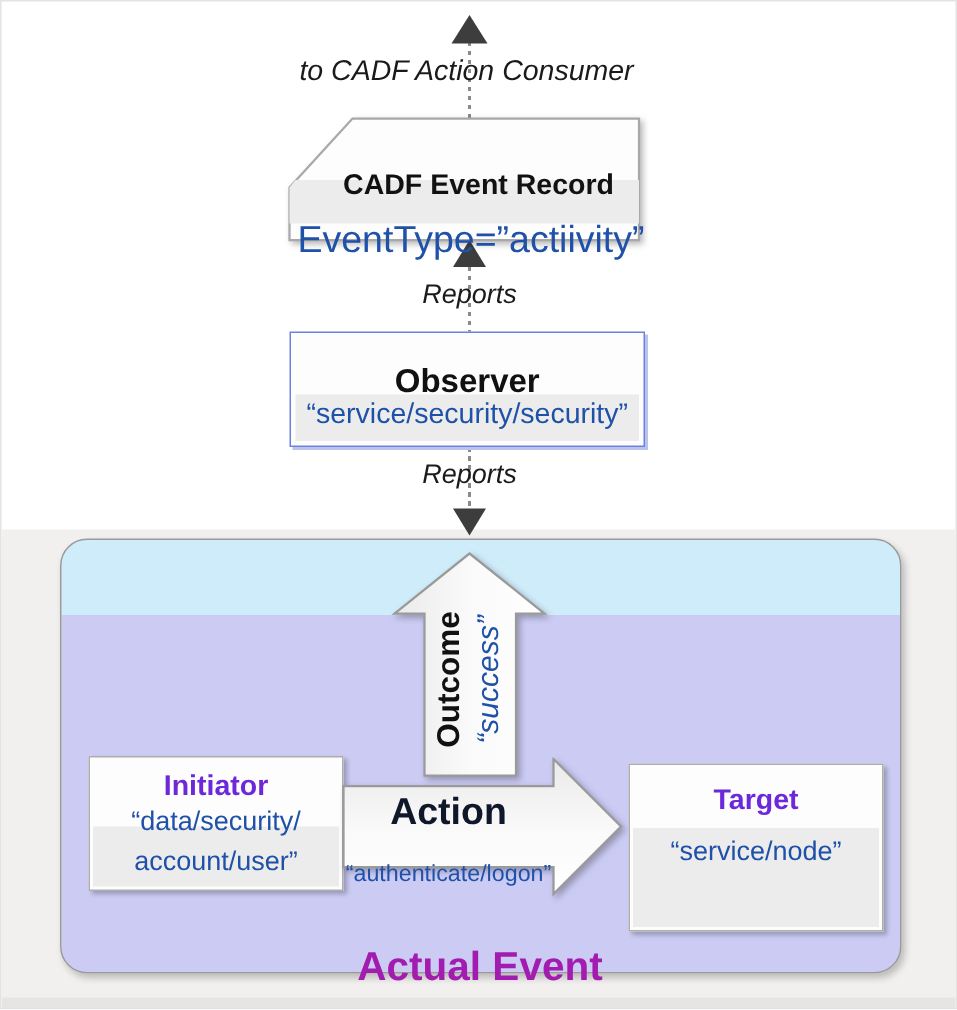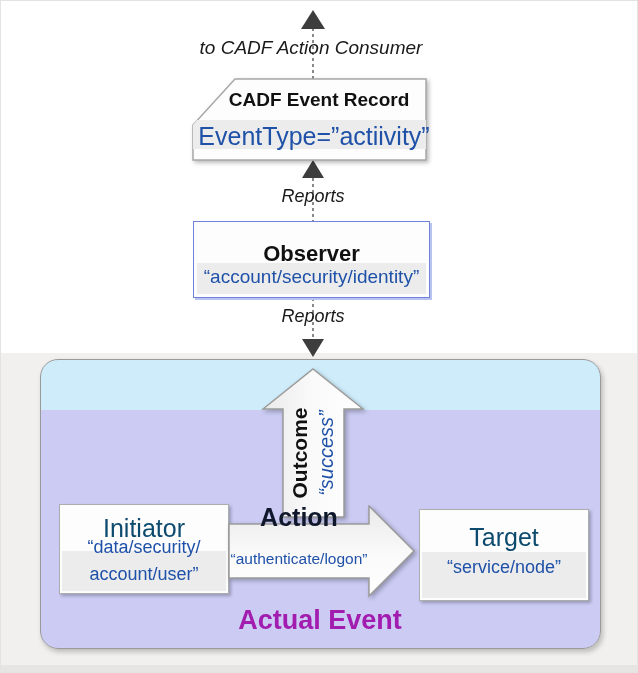--- a/index.html
+++ b/index.html
@@ -15,21 +15,21 @@
   
   .dash{width:2px;background:repeating-linear-gradient(to bottom,#8a8a8a 0 3px,transparent 3px 6px);}
   
   .arrow-up{width:0;height:0;border-left:12px solid transparent;border-right:12px solid transparent;border-bottom:19px solid #3d3d3d;}
   .arrow-down{width:0;height:0;border-left:11px solid transparent;border-right:11px solid transparent;border-top:18px solid #3d3d3d;}
   
   .flow-label{transform:translateX(-50%);font-style:italic;font-size:18px;color:#1a1a1a;white-space:nowrap;}
   .consumer-label{font-size:19px;}
   
   .blue-val{color:#1f51a8;}
-  .center-x{transform:translateX(-50%);white-space:nowrap;}
+  .center-x{transform:translateX(-50%);white-space:nowrap;margin-top:24px;}
   
   .record-title{font-size:19px;font-weight:bold;color:#111;}
   .record-val{font-size:25px;}
   
   .observer-box{
     left:192px;top:220px;width:237px;height:77px;background:#fdfdfd;
     border:1px solid #6e82dc;box-shadow:2px 2px 0 #b9c3ee;box-sizing:border-box;
   }
   .observer-band{position:absolute;left:3px;right:3px;top:41px;height:31px;background:#ececec;}
   .observer-title{position:absolute;left:50%;top:6px;transform:translateX(-50%);font-size:22px;font-weight:bold;color:#111;white-space:nowrap;margin-top:13px;}
@@ -37,21 +37,21 @@
   
   .container{
     left:39px;top:358px;width:561px;height:290px;border-radius:18px;
     border:1.5px solid #9a9a9a;box-sizing:border-box;
     background:linear-gradient(to bottom,#cfecfa 0,#cfecfa 50px,#cbcbf4 50px,#cbcbf4 100%);
     box-shadow:2px 3px 5px rgba(0,0,0,.22);
   }
   
   .entity-box{background:#fdfdfd;border:1px solid #adadad;box-shadow:2px 2px 3px rgba(0,0,0,.25);box-sizing:border-box;}
   .entity-band{position:absolute;left:2px;right:2px;background:#ececec;}
-  .entity-title{position:absolute;left:50%;transform:translateX(-50%);font-size:25px;font-weight:normal;color:#0c4a6e;white-space:nowrap;}
+  .entity-title{position:absolute;left:50%;transform:translateX(-50%);font-size:19px;font-weight:bold;color:#6d28d9;white-space:nowrap;}
   .entity-val{position:absolute;left:50%;transform:translateX(-50%);font-size:18px;white-space:nowrap;}
   
   .outcome-text{
     left:312px;top:452px;width:140px;transform:translate(-50%,-50%) rotate(-90deg);
     text-align:center;line-height:27px;white-space:nowrap;
   }
   .outcome-title{display:block;font-size:21px;font-weight:bold;color:#111;}
   .outcome-val{display:block;font-size:20px;font-style:italic;}
   
   .action-title{left:298px;top:502px;font-size:25px;font-weight:bold;color:#0f172a;}
@@ -84,21 +84,21 @@
   <svg class="abs shadowed" style="left:191px;top:77px;" width="236" height="84" viewBox="0 0 236 84">
     <polygon points="43,1 234,1 234,82 1,82 1,47" fill="#fdfdfd" stroke="#a8a8a8" stroke-width="1.5"></polygon>
     <polygon points="5,42 234,42 234,71 1,71 1,47" fill="#ececec" stroke="none"></polygon>
   </svg>
   <div class="abs center-x record-title" style="left:318px;top:88px;">CADF Event Record</div>
   <div class="abs center-x record-val blue-val" style="left:313px;top:121px;">EventType=”actiivity”</div>
 
   <div class="abs observer-box">
     <div class="observer-band"></div>
     <div class="observer-title">Observer</div>
-    <div class="observer-val blue-val">“account/security/identity”</div>
+    <div class="observer-val blue-val">“service/security/security”</div>
   </div>
 
   <div class="abs container"></div>
 
   <svg class="abs shadowed" style="left:260px;top:366px;" width="104" height="152" viewBox="0 0 104 152">
     <defs>
       <linearGradient id="outGrad" x1="0" y1="0" x2="1" y2="0">
         <stop offset="0" stop-color="#eaeaea"></stop>
         <stop offset="0.5" stop-color="#fafafa"></stop>
         <stop offset="1" stop-color="#ffffff"></stop>
@@ -124,21 +124,21 @@
         <stop offset="0" stop-color="#eaeaea"></stop>
         <stop offset="0.55" stop-color="#fafafa"></stop>
         <stop offset="1" stop-color="#ffffff"></stop>
       </linearGradient>
     </defs>
     <polygon points="1,19 141,19 141,1 186,46 141,91 141,73 1,73" fill="url(#actGrad)" stroke="#9a9a9a" stroke-width="1.5"></polygon>
   </svg>
   <div class="abs center-x action-title">Action</div>
   <div class="abs center-x action-val blue-val">“authenticate/logon”</div>
 
-  <div class="abs entity-box" style="left:418px;top:508px;width:170px;height:92px;">
+  <div class="abs entity-box" style="left:418px;top:508px;width:170px;height:112px;">
     <div class="entity-band" style="top:42px;bottom:2px;"></div>
     <div class="entity-title" style="top:13px;">Target</div>
     <div class="entity-val blue-val" style="top:47px;">“service/node”</div>
   </div>
 
   <div class="abs center-x actual-event-title">Actual Event</div>
 
 </div>
 
 </body></html>

